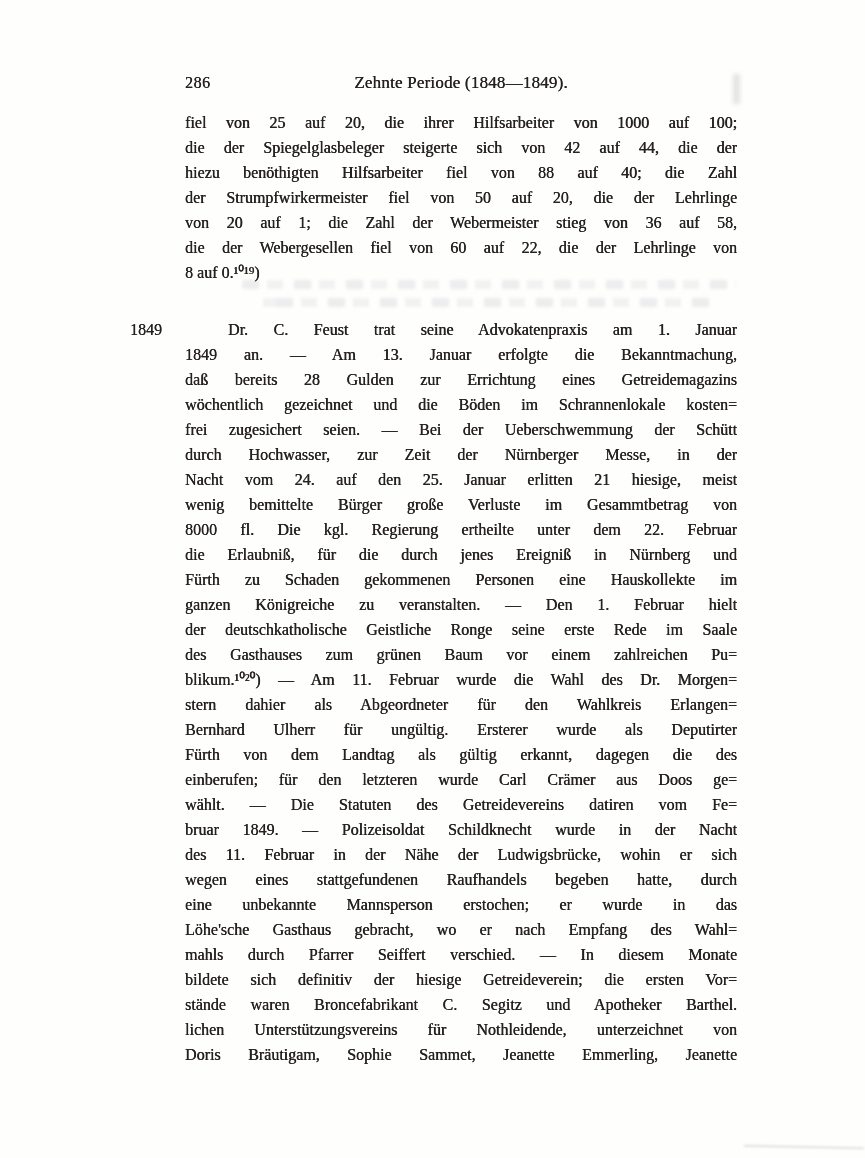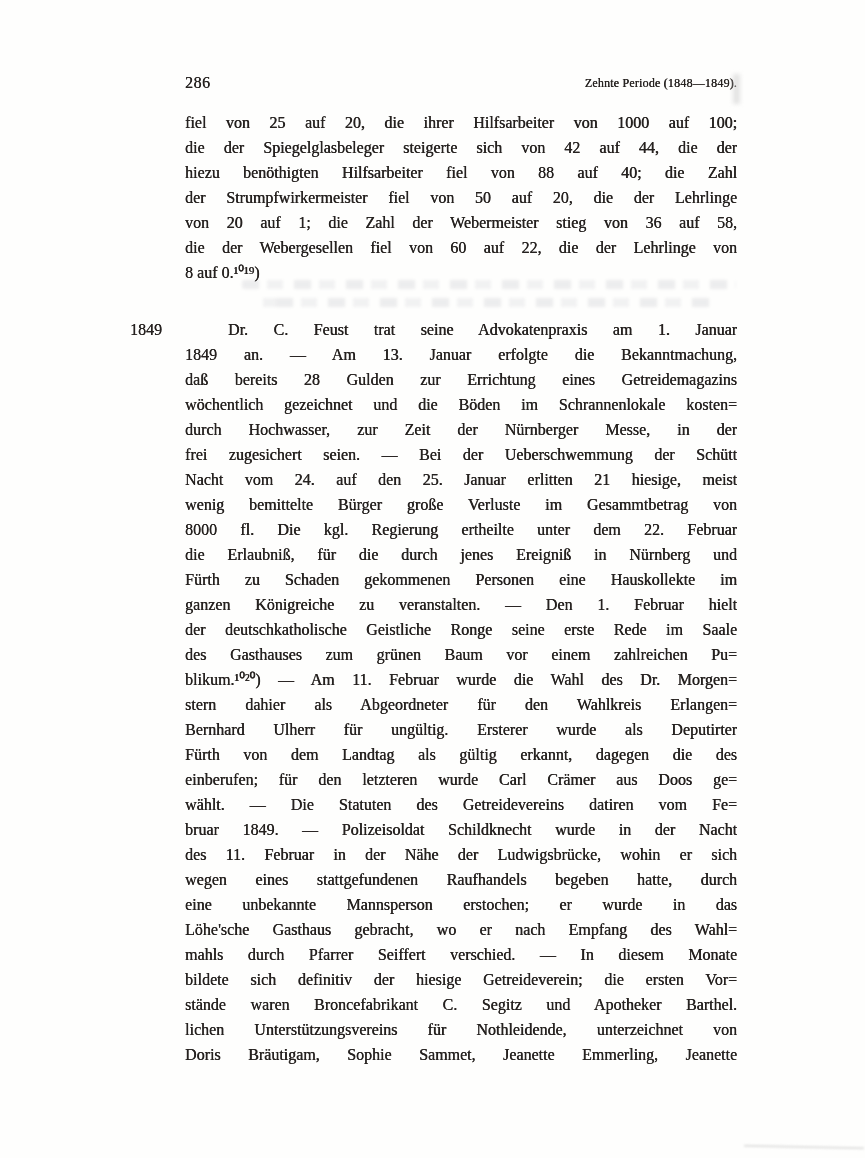--- a/index.html
+++ b/index.html
@@ -32,22 +32,22 @@
   .page-number {
     position: absolute;
     left: 0; top: 0;
     font-size: 16px;
     letter-spacing: 0.5px;
     text-shadow: 0.35px 0 currentColor;
   }
   .running-title {
     position: absolute;
     left: 0; right: 0;
-    text-align: right;
-    font-size: 12px;
+    text-align: center;
+    font-size: 17px;
     letter-spacing: 0.2px;
     text-shadow: 0.3px 0 currentColor;
   }
 
   
   .body-col {
     position: absolute;
     left: 185px;
     top: 110px;
     width: 552px;
@@ -151,22 +151,22 @@
         <div class="line">der Strumpfwirkermeister fiel von 50 auf 20, die der Lehrlinge</div>
         <div class="line">von 20 auf 1; die Zahl der Webermeister stieg von 36 auf 58,</div>
         <div class="line">die der Webergesellen fiel von 60 auf 22, die der Lehrlinge von</div>
         <div class="line last">8 auf 0.¹⁰¹⁹)</div>
       </div>
       <div class="para">
         <div class="line indent">Dr. C. Feust trat seine Advokatenpraxis am 1. Januar</div>
         <div class="line">1849 an. — Am 13. Januar erfolgte die Bekanntmachung,</div>
         <div class="line">daß bereits 28 Gulden zur Errichtung eines Getreidemagazins</div>
         <div class="line">wöchentlich gezeichnet und die Böden im Schrannenlokale kosten=</div>
+        <div class="line">frei zugesichert seien. — Bei der Ueberschwemmung der Schütt</div>
         <div class="line">durch Hochwasser, zur Zeit der Nürnberger Messe, in der</div>
-        <div class="line">frei zugesichert seien. — Bei der Ueberschwemmung der Schütt</div>
         <div class="line">Nacht vom 24. auf den 25. Januar erlitten 21 hiesige, meist</div>
         <div class="line">wenig bemittelte Bürger große Verluste im Gesammtbetrag von</div>
         <div class="line">8000 fl. Die kgl. Regierung ertheilte unter dem 22. Februar</div>
         <div class="line">die Erlaubniß, für die durch jenes Ereigniß in Nürnberg und</div>
         <div class="line">Fürth zu Schaden gekommenen Personen eine Hauskollekte im</div>
         <div class="line">ganzen Königreiche zu veranstalten. — Den 1. Februar hielt</div>
         <div class="line">der deutschkatholische Geistliche Ronge seine erste Rede im Saale</div>
         <div class="line">des Gasthauses zum grünen Baum vor einem zahlreichen Pu=</div>
         <div class="line">blikum.¹⁰²⁰) — Am 11. Februar wurde die Wahl des Dr. Morgen=</div>
         <div class="line">stern dahier als Abgeordneter für den Wahlkreis Erlangen=</div>

